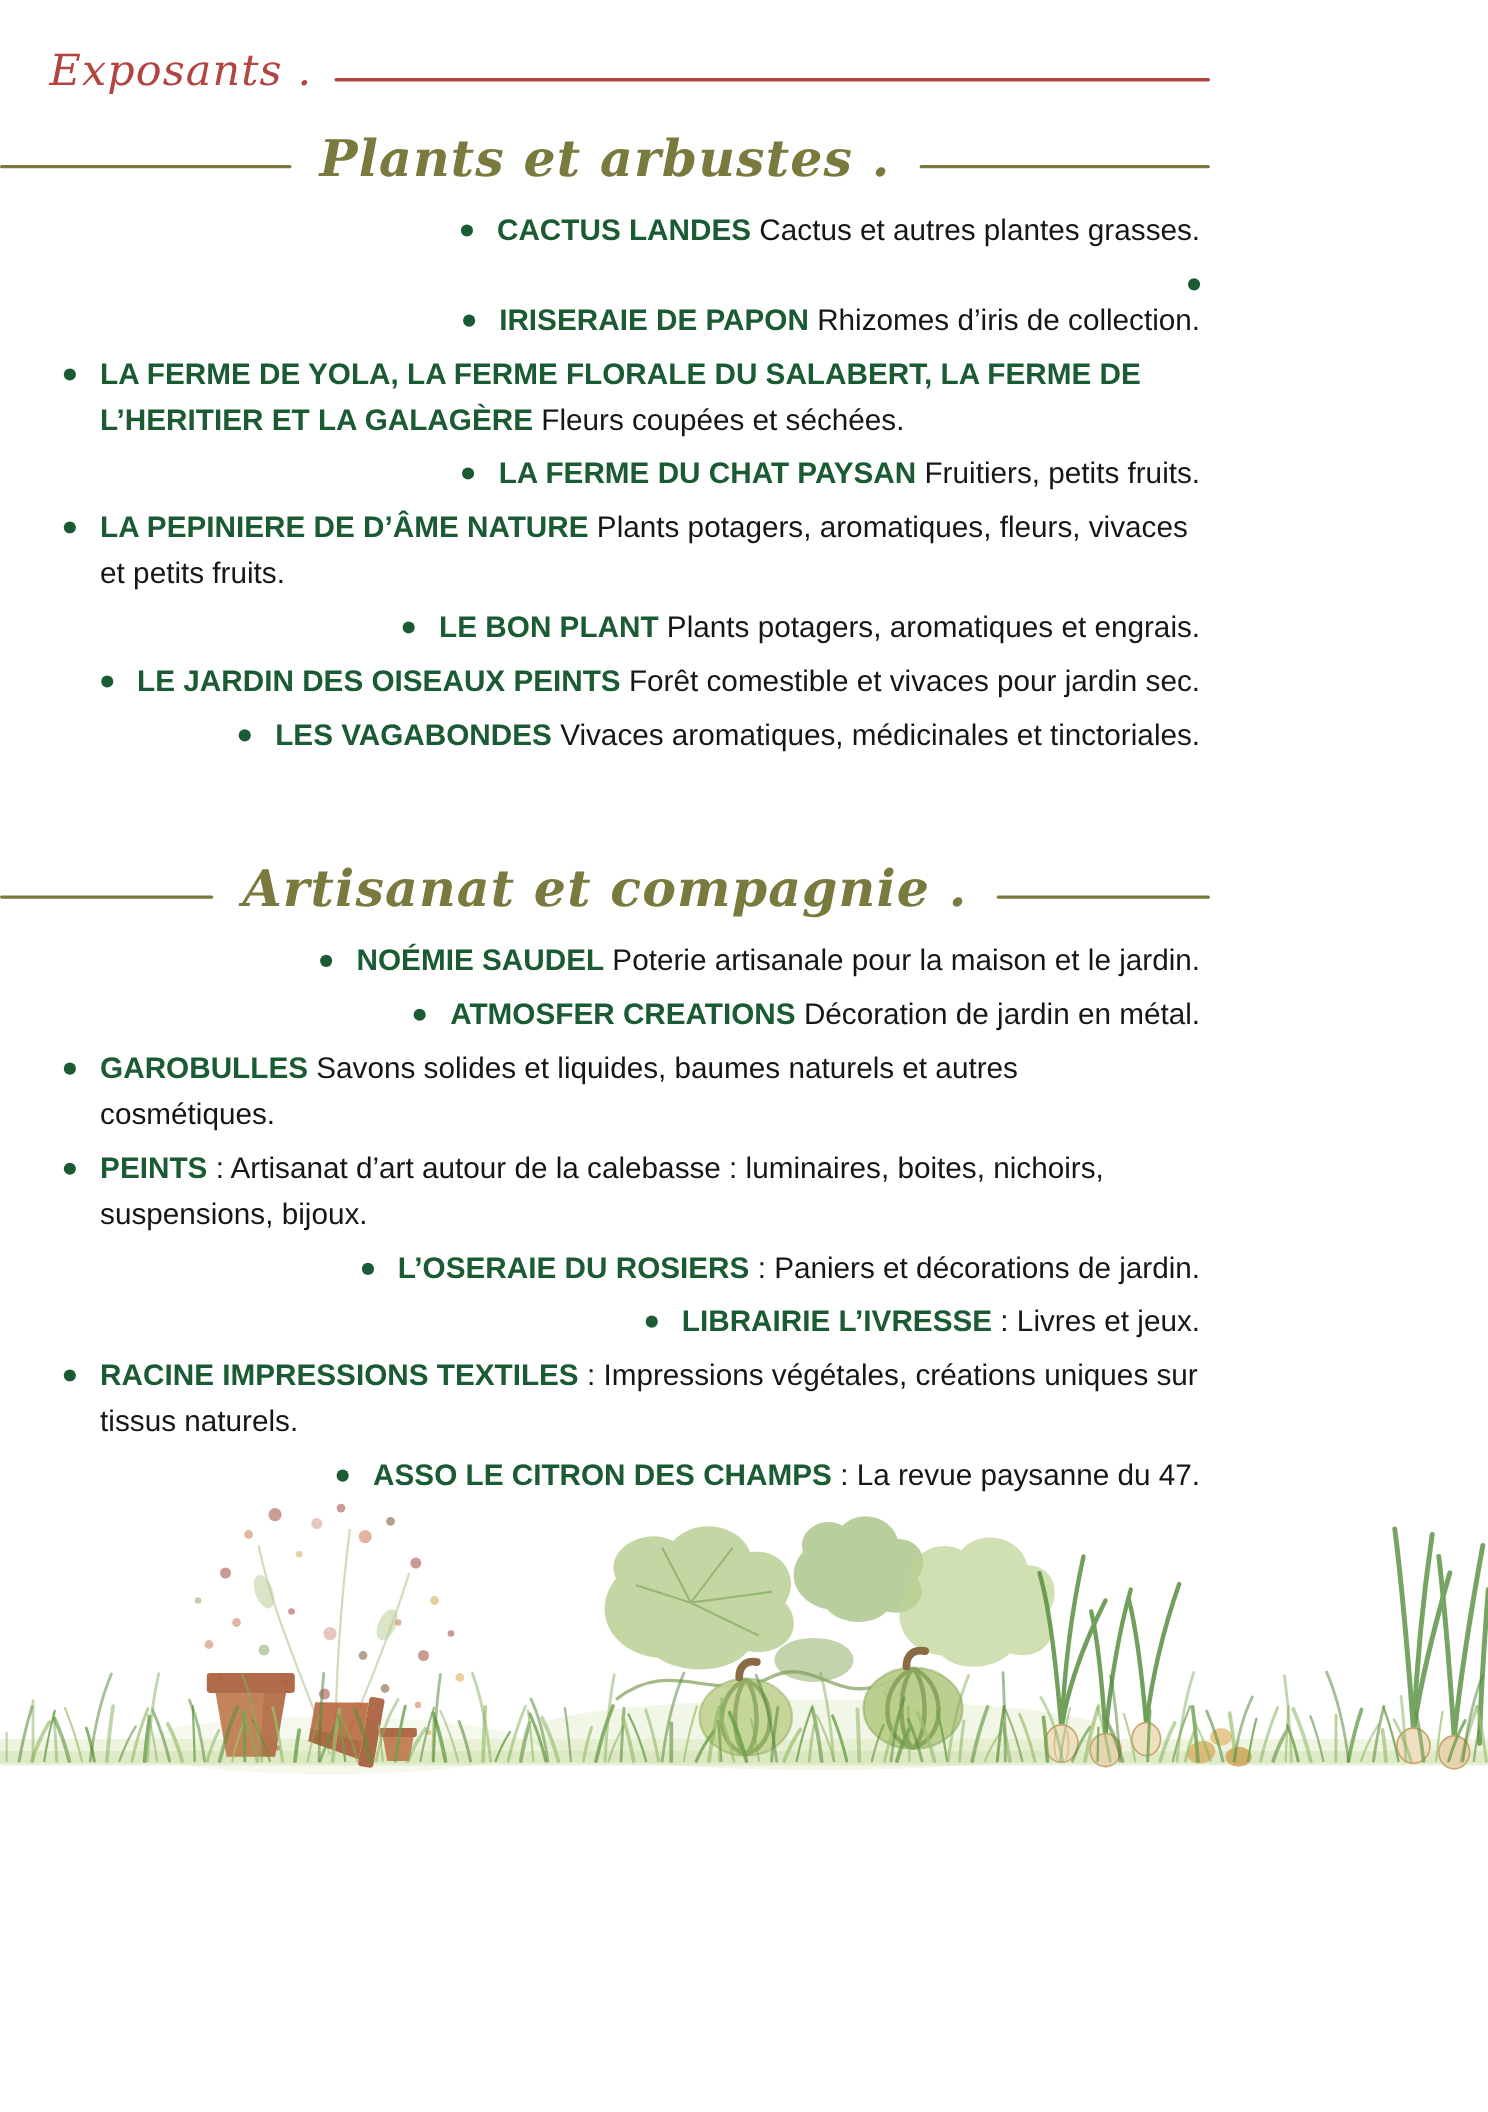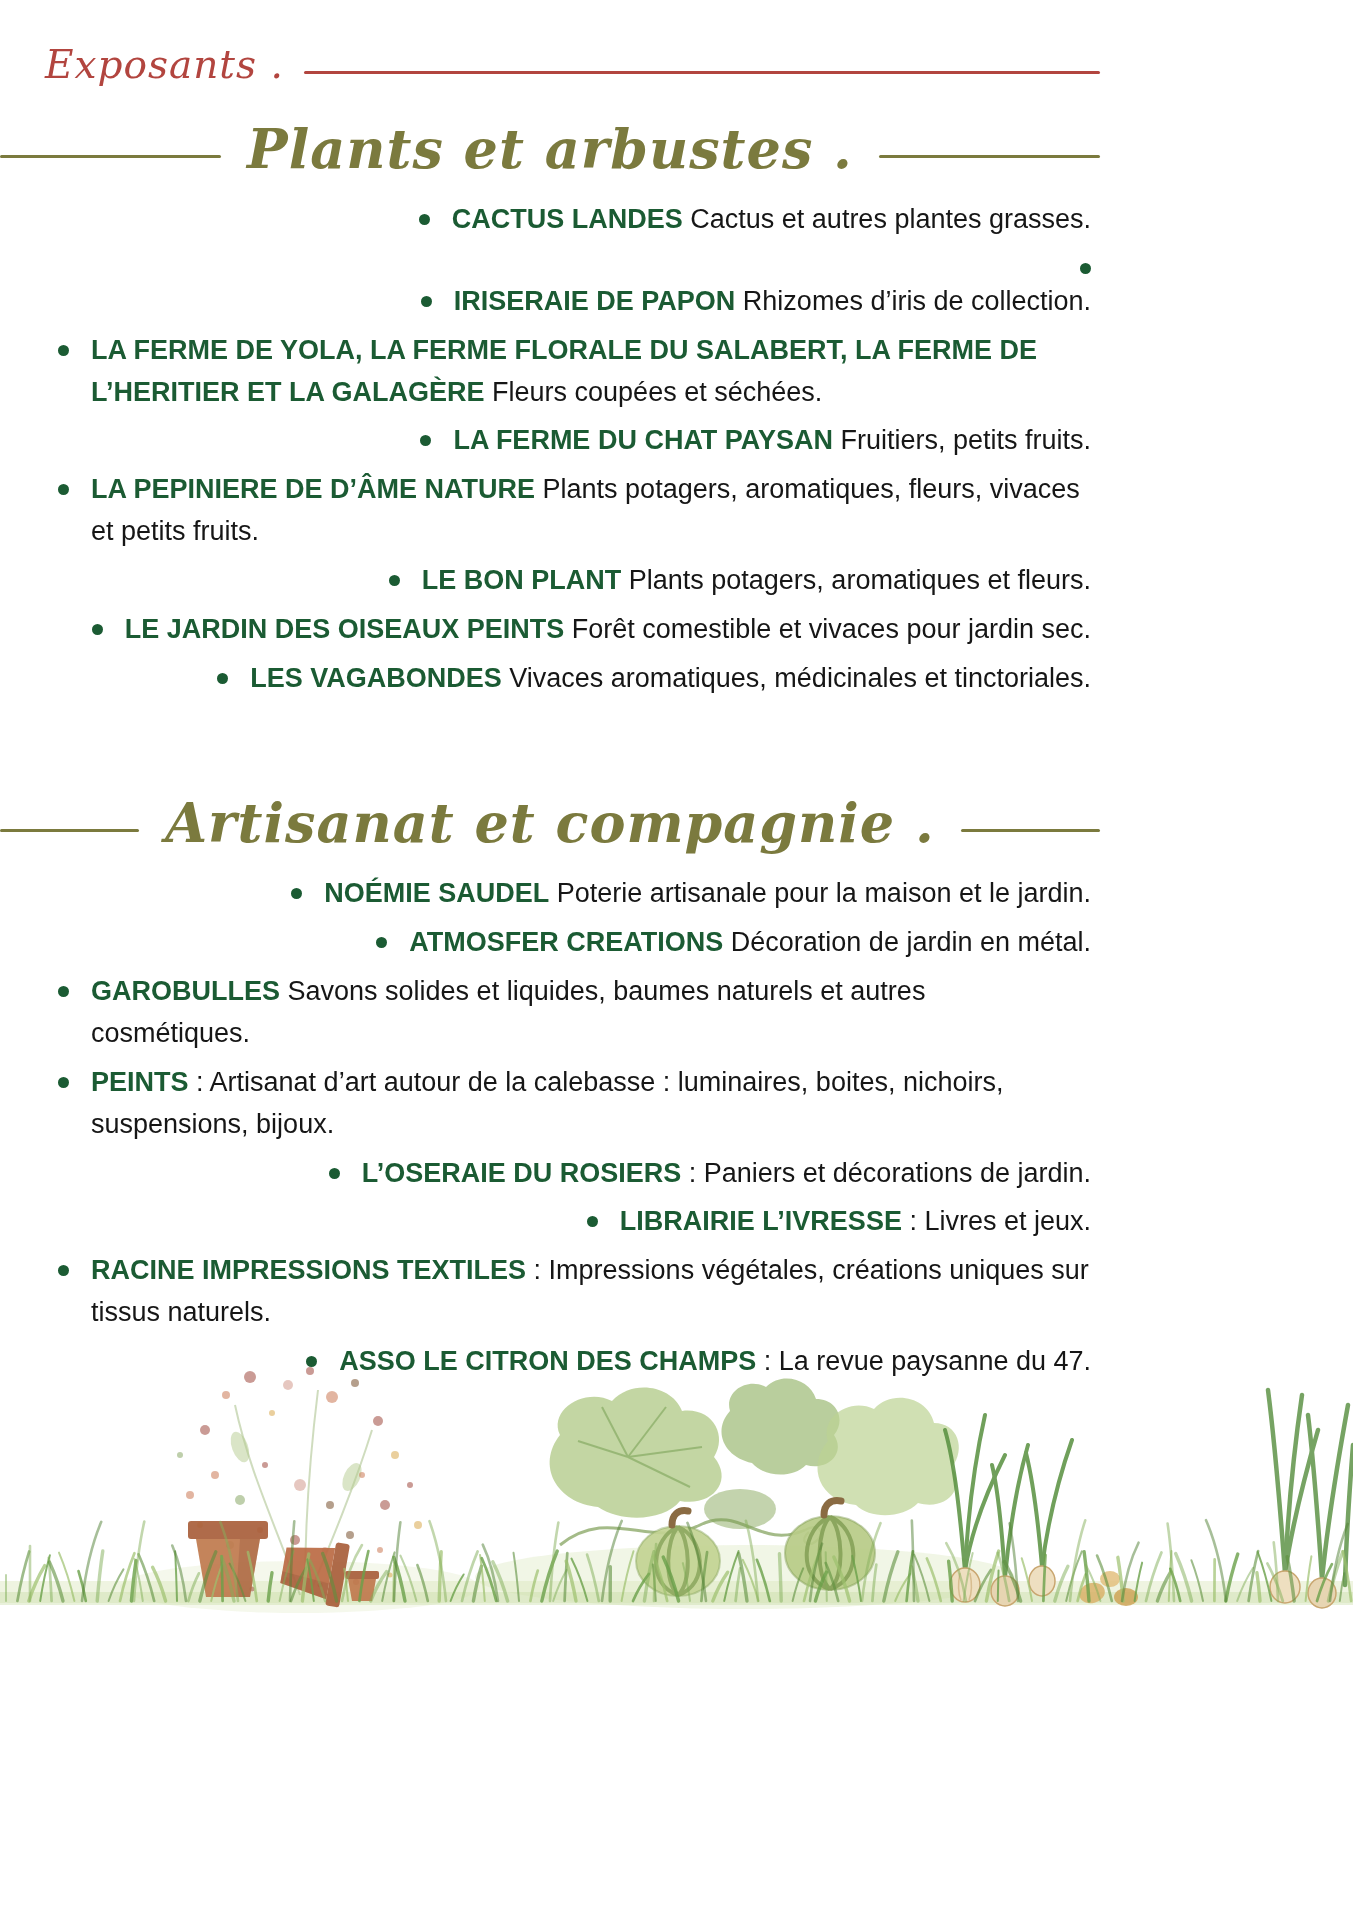--- a/index.html
+++ b/index.html
@@ -23,21 +23,21 @@
   }
   .title-rule{flex:1;height:3px;background:var(--accent);margin-top:16px;border-radius:2px;}
 
   
   .section-heading-row{display:flex;align-items:center;gap:26px;width:1100px;}
   .section-heading-row.first{margin-top:30px;}
   .section-heading-row.second{margin-top:92px;}
   .heading-rule{flex:1;height:3px;background:var(--olive);margin-top:14px;border-radius:2px;}
   .script-heading{
     font-family:"DejaVu Serif",serif;font-style:italic;font-weight:700;
-    font-size:54px;color:var(--olive);margin:0;white-space:nowrap;letter-spacing:1px;
+    font-size:46px;color:var(--olive);margin:0;white-space:nowrap;letter-spacing:1px;
   }
 
   
   ul.exhibitor-list{list-style:none;margin:18px 0 0 0;padding:0 0 0 58px;width:1091px;box-sizing:border-box;}
   li.item{display:flex;gap:22px;margin-bottom:7px;justify-content:flex-end;}
   .bullet{width:11px;height:11px;border-radius:50%;background:var(--green);flex:none;margin-top:15px;}
   .item-text{font-size:27px;line-height:1.55;max-width:1000px;}
   .nm{color:var(--green);font-weight:700;}
   .ds{color:var(--ink);}
 
@@ -369,21 +369,21 @@
     <li class="item">
         <span class="bullet"></span>
         <p class="item-text" style="margin:0"><b class="nm">LA FERME DU CHAT PAYSAN</b> <span class="ds">Fruitiers, petits fruits.</span></p>
       </li>
     <li class="item">
         <span class="bullet"></span>
         <p class="item-text" style="margin:0"><b class="nm">LA PEPINIERE DE D’ÂME NATURE</b> <span class="ds">Plants potagers, aromatiques, fleurs, vivaces et petits fruits.</span></p>
       </li>
     <li class="item">
         <span class="bullet"></span>
-        <p class="item-text" style="margin:0"><b class="nm">LE BON PLANT</b> <span class="ds">Plants potagers, aromatiques et fleurs.</span></p>
+        <p class="item-text" style="margin:0"><b class="nm">LE BON PLANT</b> <span class="ds">Plants potagers, aromatiques et engrais.</span></p>
       </li>
     <li class="item">
         <span class="bullet"></span>
         <p class="item-text" style="margin:0"><b class="nm">LE JARDIN DES OISEAUX PEINTS</b> <span class="ds">Forêt comestible et vivaces pour jardin sec.</span></p>
       </li>
     <li class="item">
         <span class="bullet"></span>
         <p class="item-text" style="margin:0"><b class="nm">LES VAGABONDES</b> <span class="ds">Vivaces aromatiques, médicinales et tinctoriales.</span></p>
       </li>
   </ul>

